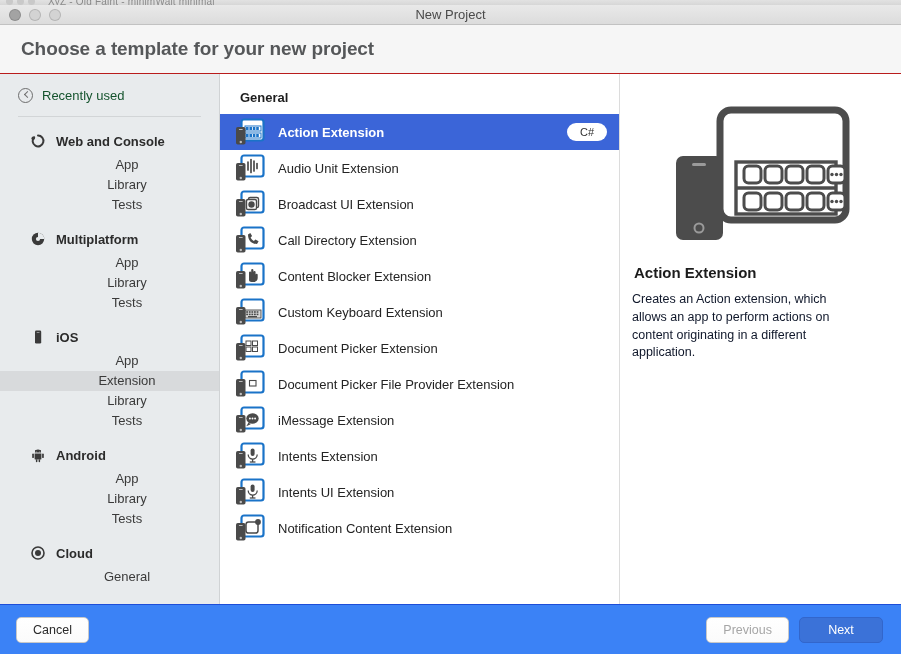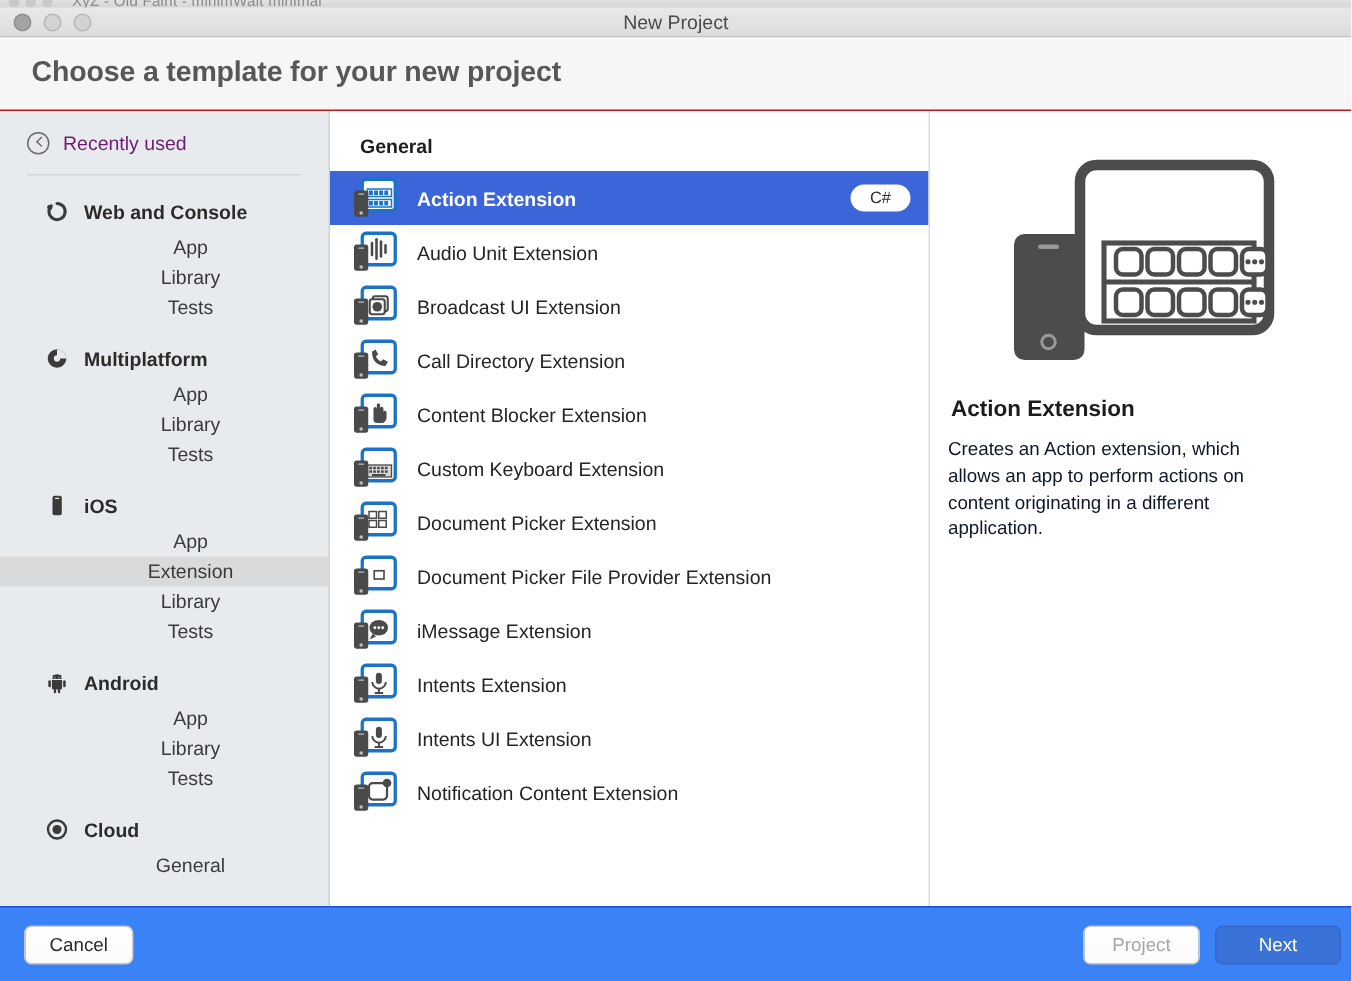--- a/index.html
+++ b/index.html
@@ -76,21 +76,21 @@
     width: 220px; height: 530px;
     background: #e8ebed;
     border-right: 1px solid #d0d3d5;
     overflow: hidden;
     position: relative;
     padding-top: 10px;
   }
   .recent {
     display: flex; align-items: center; gap: 9px;
     padding: 4px 0 4px 18px;
-    font-size: 13px; color: #701a75;
+    font-size: 13px; color: #14532d;
   }
   .recent-ico {
     width: 15px; height: 15px; border-radius: 50%;
     border: 1.3px solid #6d6d6d;
     position: relative; flex: none;
   }
   .recent-ico::before {
     content: ""; position: absolute; left: 6px; top: 3.2px;
     width: 4px; height: 4px;
     border-left: 1.3px solid #6d6d6d; border-bottom: 1.3px solid #6d6d6d;
@@ -183,21 +183,21 @@
     border: 1px solid #c8c8c8;
     background: linear-gradient(#ffffff, #fbfbfb);
     color: #2a2a2a;
     height: 26px; padding: 0 16px;
     cursor: default;
   }
   .btn.cancel { margin-left: 16px; min-width: 72px; }
   .btn.previous { color: #a6a6a6; min-width: 78px; }
   .btn.next {
     background: #3b72d8; border-color: #3266cc; color: #ffffff;
-    min-width: 84px; margin-left: 10px; margin-right: 7px;
+    min-width: 84px; margin-left: 10px; margin-right: 18px;
   }
   .spacer { flex: 1; }
 </style>
 </head>
 <body>
 
 <div id="root">
 
   <div class="bg-window">
     <div class="bg-lights">
@@ -531,16 +531,16 @@
         </svg>
       </div>
       <div class="detail-title">Action Extension</div>
       <div class="detail-desc">Creates an Action extension, which allows an app to perform actions on content originating in a different application.</div>
     </div>
   </div>
 
   <div class="footer">
     <button class="btn cancel">Cancel</button>
     <div class="spacer"></div>
-    <button class="btn previous">Project</button>
+    <button class="btn previous">Previous</button>
     <button class="btn next">Next</button>
   </div>
 </div>
 
 </body></html>

